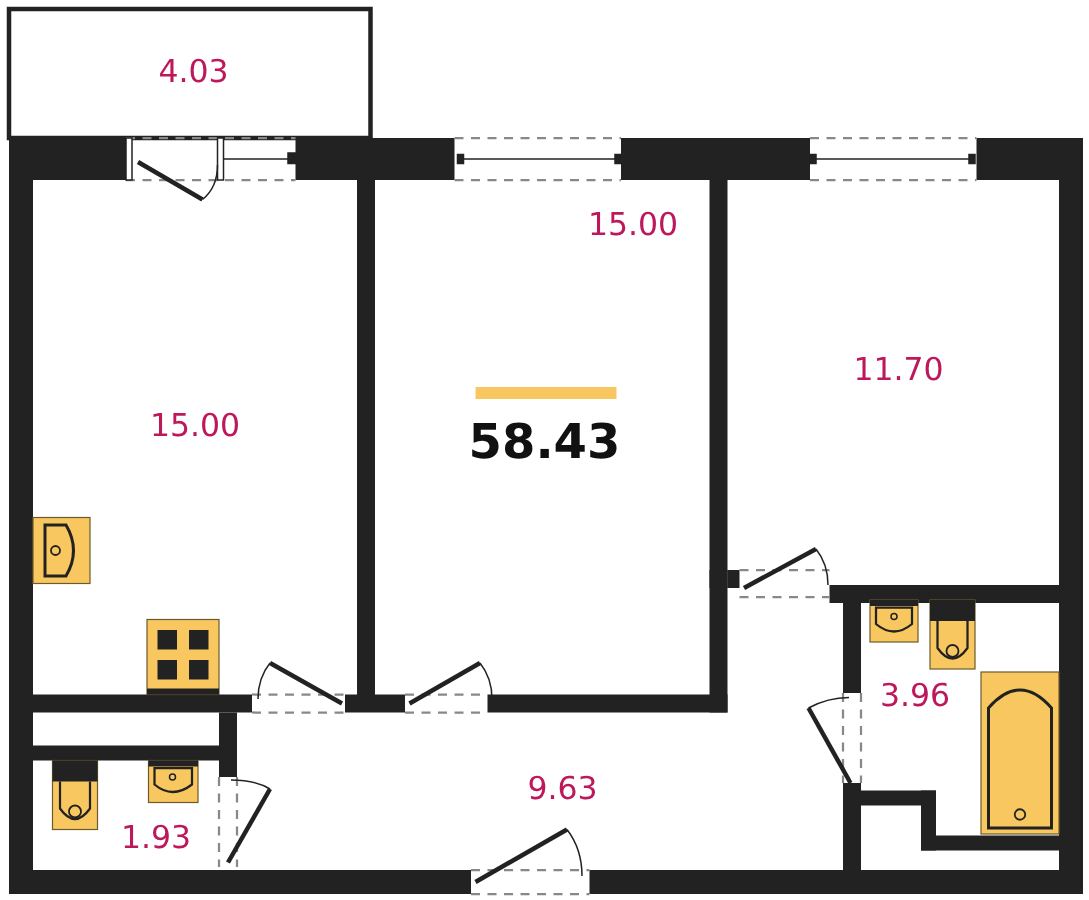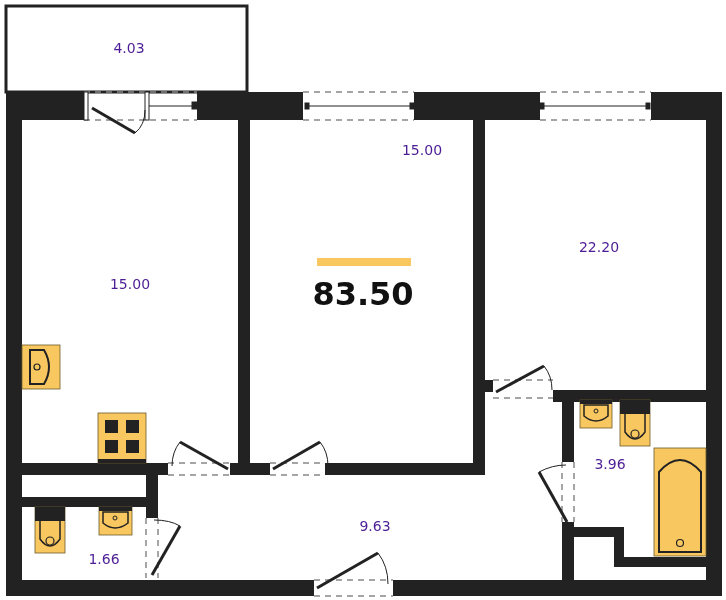--- a/index.html
+++ b/index.html
@@ -1,18 +1,18 @@
 <!DOCTYPE html>
 <html><head>
   <meta charset="utf-8">
   <style>
     html, body { margin: 0; padding: 0; background: #ffffff; }
     body { width: 726px; height: 600px; overflow: hidden; position: relative; font-family: "DejaVu Sans", sans-serif; }
     #plan { position: absolute; left: 0; top: 0; width: 726px; height: 600px; }
-    .label { position: absolute; font-family: "DejaVu Sans", sans-serif; color: #4c1d95; font-size: 14px; line-height: 1; white-space: nowrap; transform: translate(-50%, -50%); }
+    .label { position: absolute; font-family: "DejaVu Sans", sans-serif; color: #be185d; font-size: 21px; line-height: 1; white-space: nowrap; transform: translate(-50%, -50%); }
     .total { position: absolute; font-family: "DejaVu Sans", sans-serif; font-weight: bold; color: #111; font-size: 32px; line-height: 1; transform: translate(-50%, -50%); white-space: nowrap; }
     .total-bar { position: absolute; height: 8px; }
   </style>
 </head>
 <body>
 
 <svg id="plan" viewBox="0 0 726 600" xmlns="http://www.w3.org/2000/svg">
 
   <g>
     <rect x="6" y="6" width="241" height="86" fill="none" stroke="#222" stroke-width="3"></rect>
@@ -158,19 +158,19 @@
     <rect x="99" y="507" width="33" height="28" fill="#F9C760" stroke="#6b5a2b" stroke-width="0.8"></rect>
     <rect x="99" y="507" width="33" height="4" fill="#222"></rect>
     <path d="M103,512 L128,512 L128,523 Q115,533 103,523 Z" fill="none" stroke="#222" stroke-width="1.5"></path>
     <circle cx="115" cy="518" r="2" fill="none" stroke="#222" stroke-width="1"></circle>
   </g>
 </svg>
 
 <div class="label" style="left:129px; top:48px;">4.03</div>
 <div class="label" style="left:130px; top:284px;">15.00</div>
 <div class="label" style="left:422px; top:150px;">15.00</div>
-<div class="label" style="left:599px; top:247px;">22.20</div>
+<div class="label" style="left:599px; top:247px;">11.70</div>
 <div class="label" style="left:610px; top:464px;">3.96</div>
 <div class="label" style="left:361px; top:526px;margin-left:14px;">9.63</div>
-<div class="label" style="left:104px; top:559px;">1.66</div>
+<div class="label" style="left:104px; top:559px;">1.93</div>
 
 <div class="total-bar" style="left:317px; top:258px; width:94px; background:#F9C760;"></div>
-<div class="total" style="left:363px; top:294px;">83.50</div>
+<div class="total" style="left:363px; top:294px;">58.43</div>
 
 </body></html>

